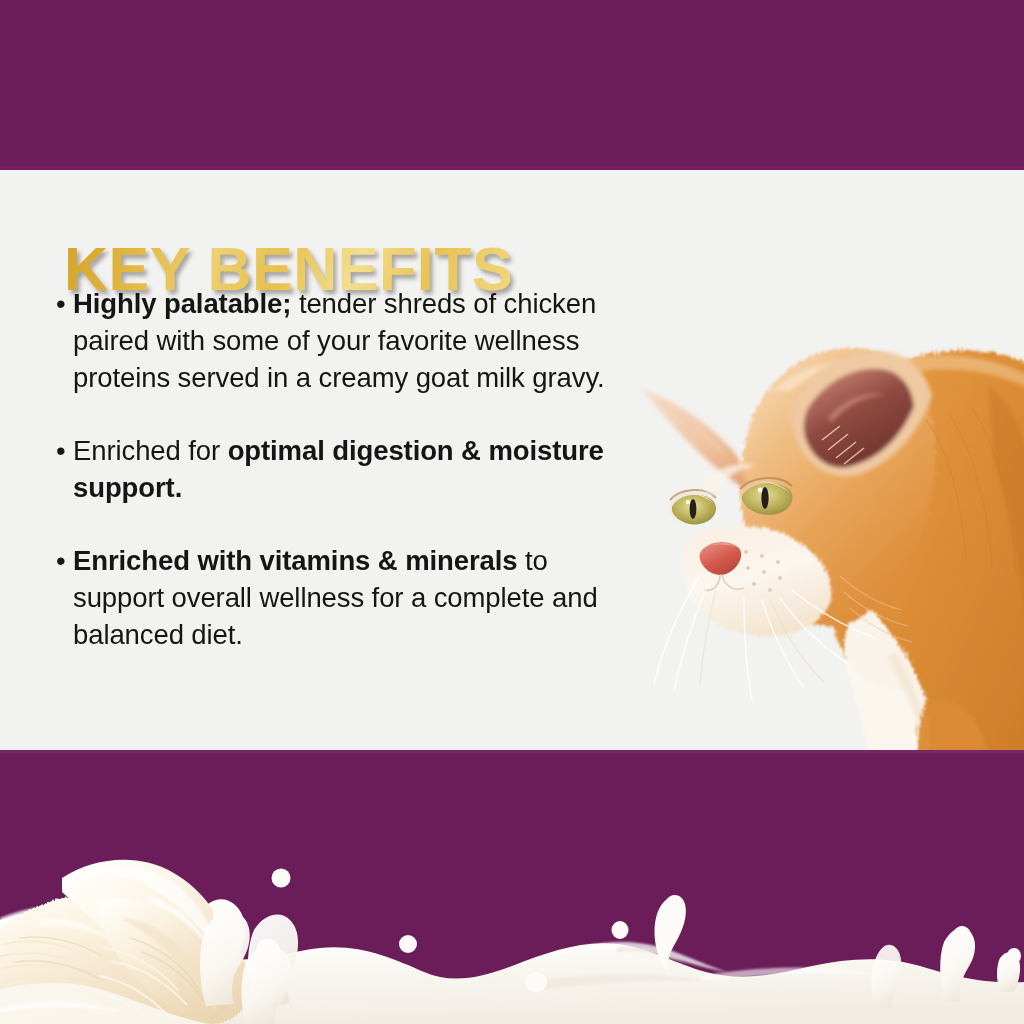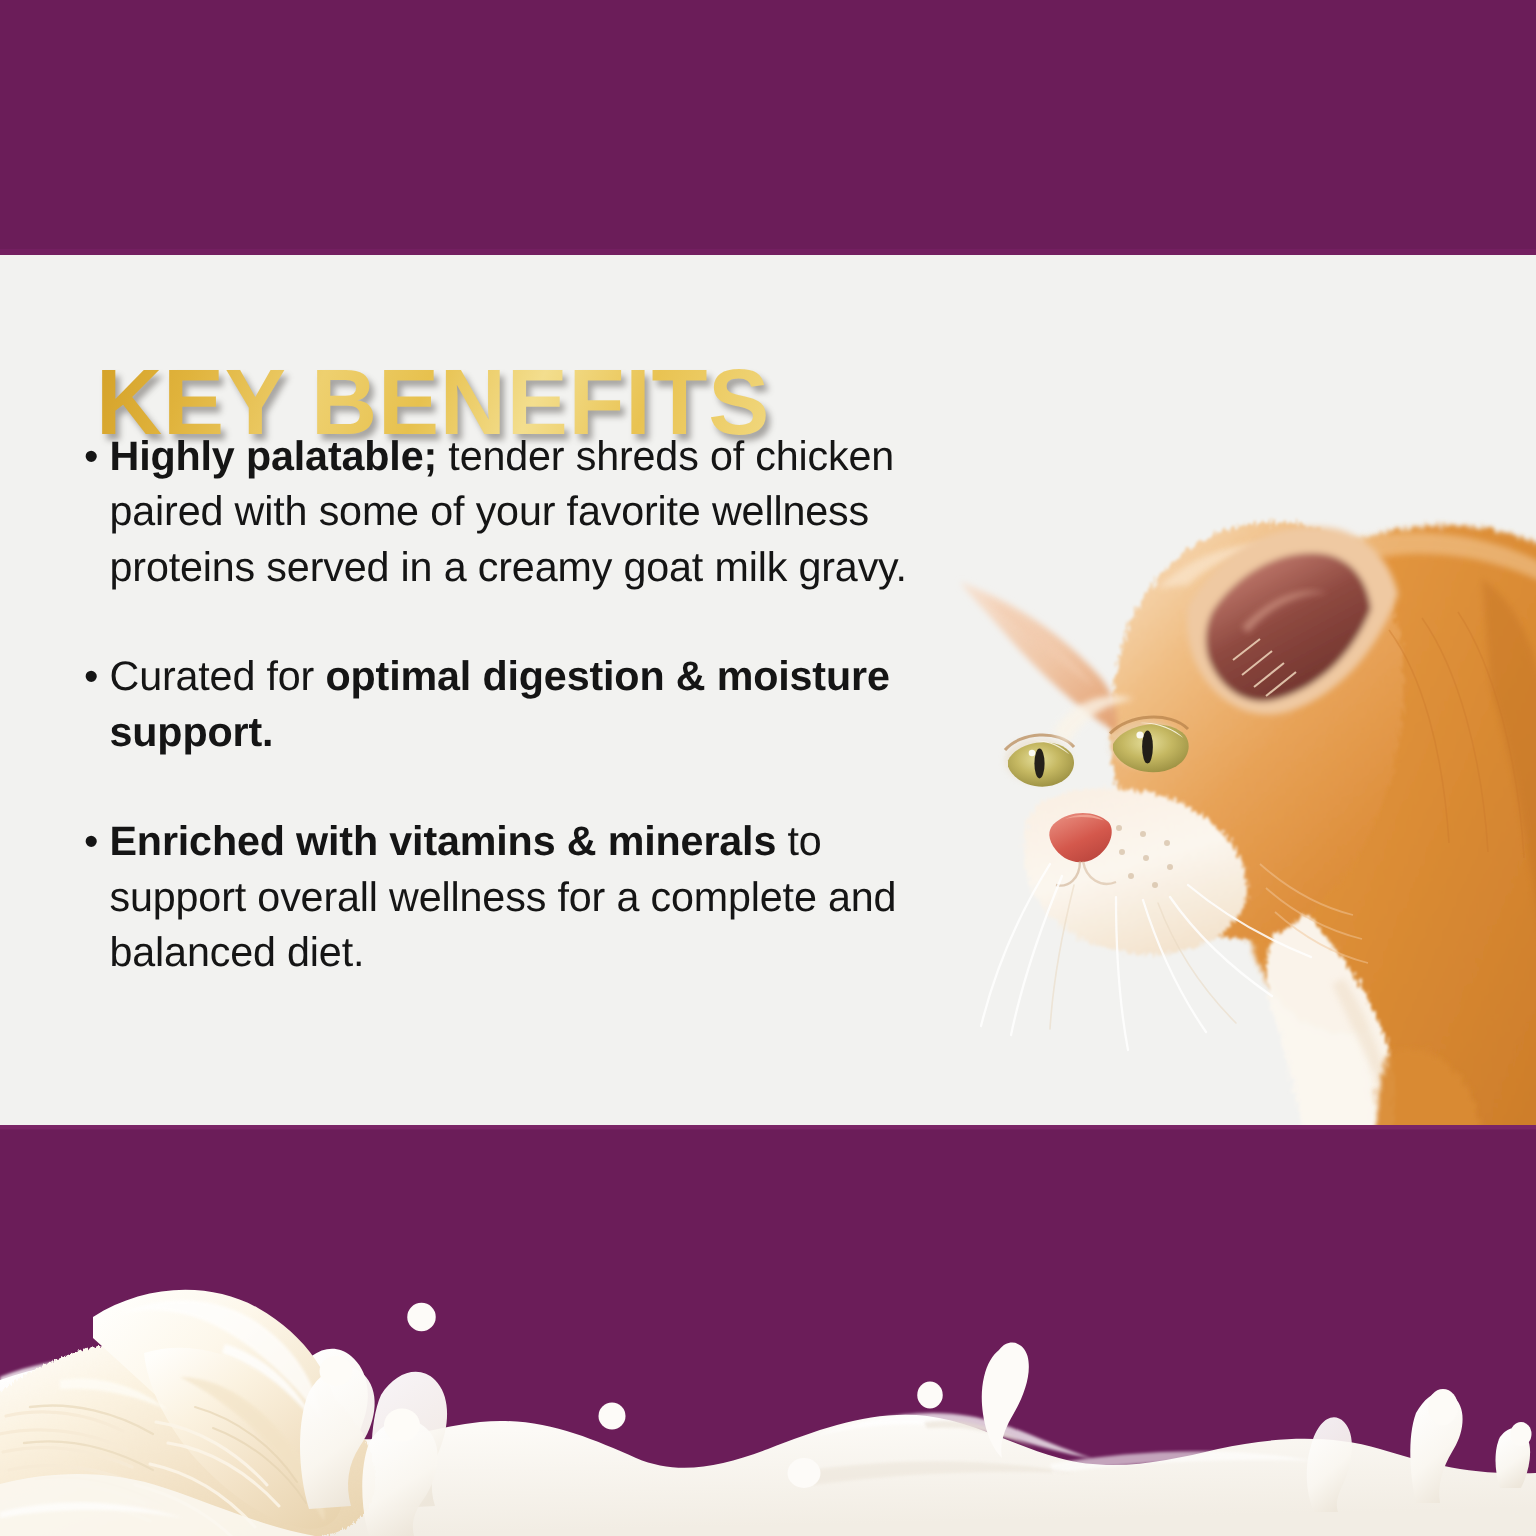--- a/index.html
+++ b/index.html
@@ -503,21 +503,21 @@
 
   <ul class="benefits" style="list-style:none;margin:0;padding:0;">
 
     <li class="bullet-item">
       <span class="bullet-dot">•</span>
       <span class="bullet-text"><span class="em">Highly palatable;</span><span> tender shreds of chicken paired with some of your favorite wellness proteins served in a creamy goat milk gravy.</span></span>
     </li>
 
     <li class="bullet-item">
       <span class="bullet-dot">•</span>
-      <span class="bullet-text"><span>Curated for </span><span class="em">optimal digestion &amp; moisture support.</span></span>
+      <span class="bullet-text"><span>Enriched for </span><span class="em">optimal digestion &amp; moisture support.</span></span>
     </li>
 
     <li class="bullet-item">
       <span class="bullet-dot">•</span>
       <span class="bullet-text"><span class="em">Enriched with vitamins &amp; minerals</span><span> to support overall wellness for a complete and balanced diet.</span></span>
     </li>
 
   </ul>
 
 </div>

